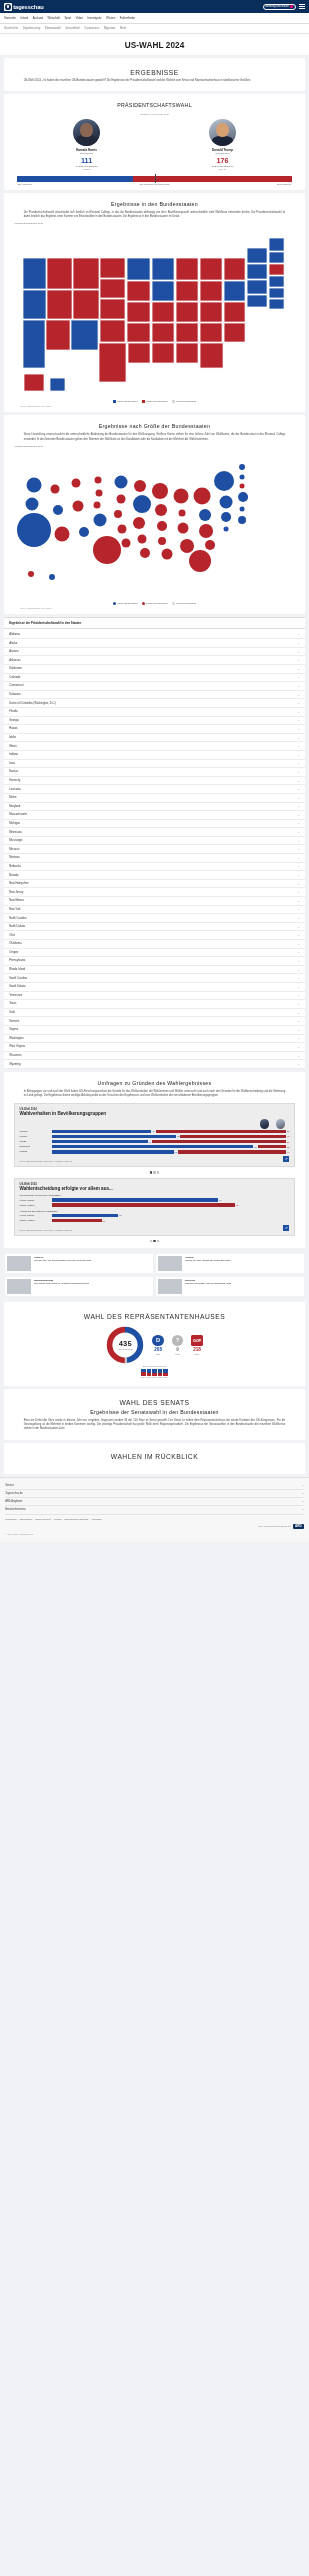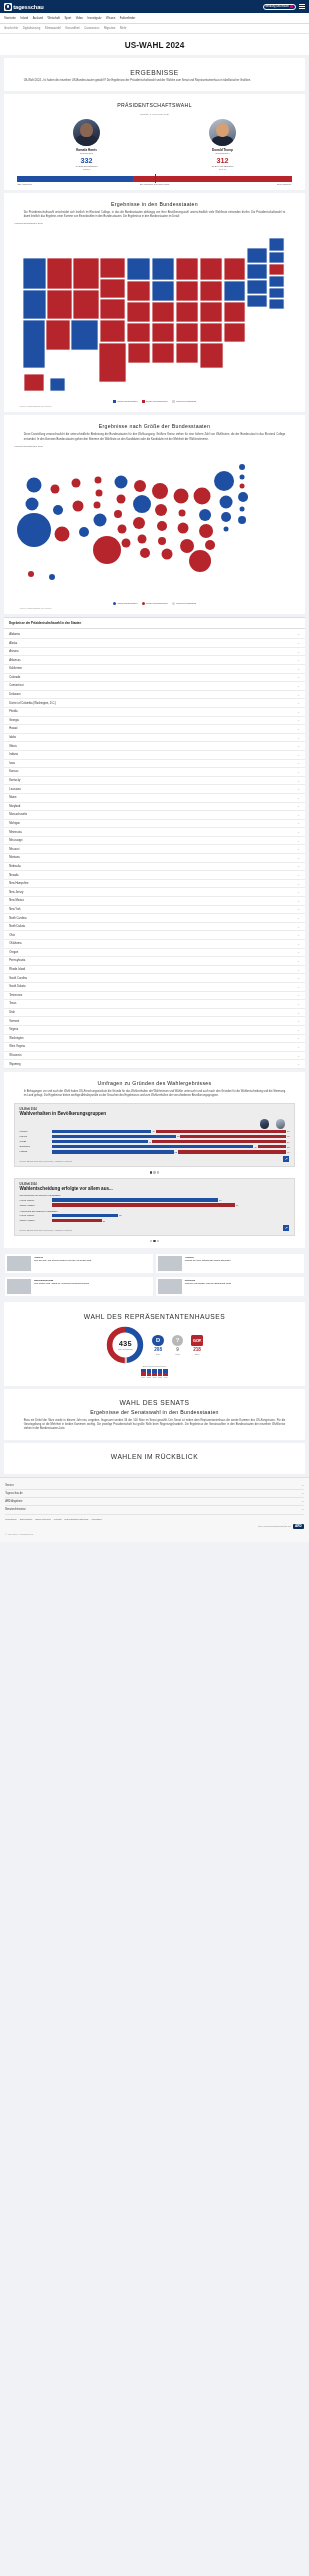--- a/index.html
+++ b/index.html
@@ -364,29 +364,29 @@
 
   <div class="card">
     <h2 class="block-title">PRÄSIDENTSCHAFTSWAHL</h2>
     <div class="block-meta">Wahltag: 5. November 2024</div>
 
     <div class="cand-row">
       <div class="cand cand-left">
         <div class="cand-photo harris-photo"></div>
         <div class="cand-name">Kamala Harris</div>
         <div class="cand-party">Demokraten</div>
-        <div class="cand-ev">332</div>
+        <div class="cand-ev">111</div>
         <div class="cand-stats">74.532.103 Stimmen</div>
         <div class="cand-stats">48,3 %</div>
       </div>
       <div class="cand cand-right">
         <div class="cand-photo trump-photo"></div>
         <div class="cand-name">Donald Trump</div>
         <div class="cand-party">Republikaner</div>
-        <div class="cand-ev">312</div>
+        <div class="cand-ev">176</div>
         <div class="cand-stats">77.284.118 Stimmen</div>
         <div class="cand-stats">49,9 %</div>
       </div>
     </div>
 
     <div class="ev-bar">
       <div class="dem" style="width:42%"></div>
       <div class="rep" style="width:58%"></div>
       <div class="ev-mid"></div>
     </div>

